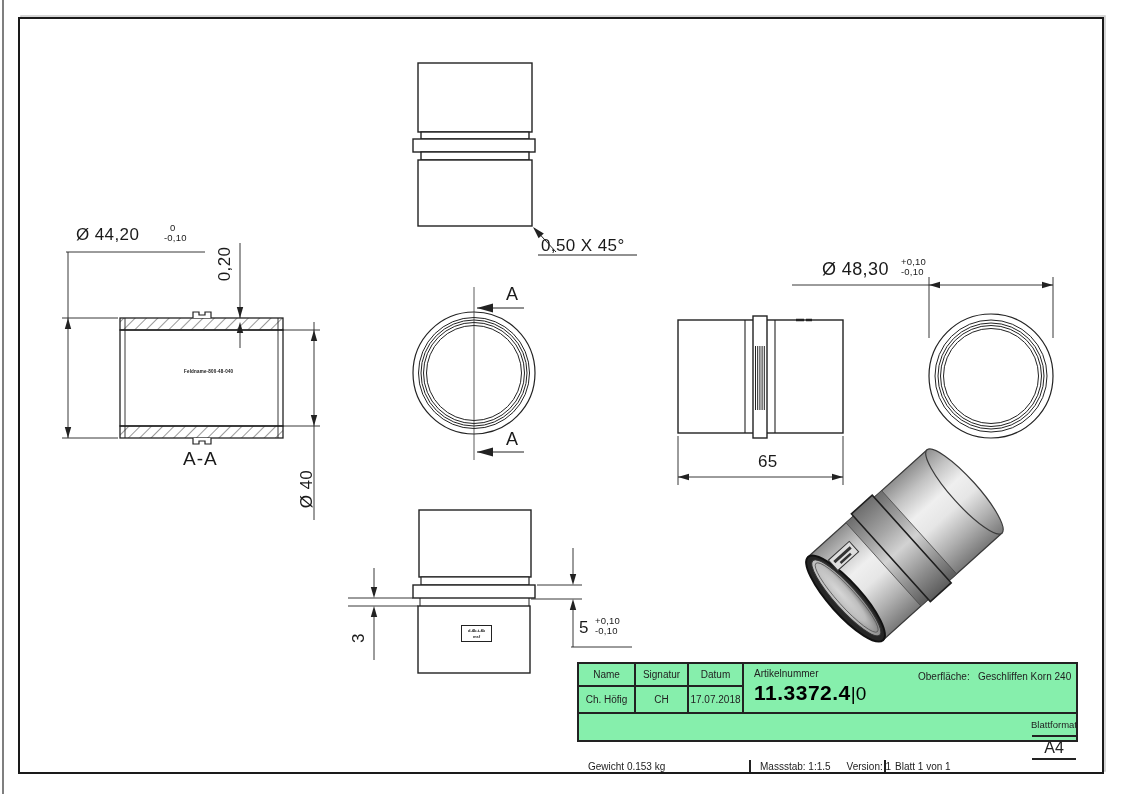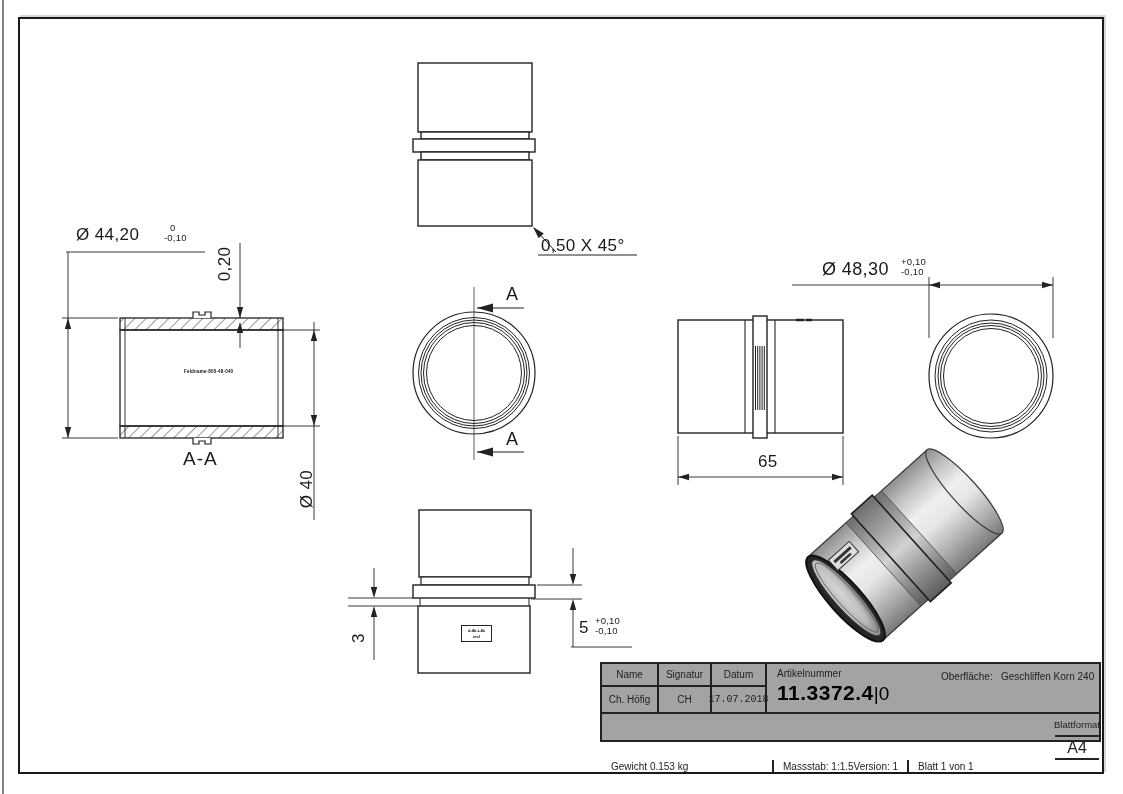--- a/index.html
+++ b/index.html
@@ -10,22 +10,22 @@
   .dim-lg{font-size:18px;}
   .tol{position:absolute;font-size:9.5px;line-height:1.1;letter-spacing:.2px;color:#1a1a1a;}
   .tol span{display:block;}
   .rot{transform:rotate(-90deg);transform-origin:50% 50%;display:flex;align-items:center;justify-content:center;}
   .viewlabel{position:absolute;font-size:19px;letter-spacing:1px;color:#1a1a1a;}
   .seclabel{position:absolute;font-size:18px;color:#1a1a1a;}
   .engrave{position:absolute;font-size:4.5px;font-weight:bold;color:#111;letter-spacing:.2px;white-space:nowrap;}
   .plate{position:absolute;left:461px;top:625px;width:31px;height:17px;border:1px solid #222;
          font-size:4px;font-weight:bold;line-height:1.5;text-align:center;color:#111;box-sizing:border-box;padding-top:2px;}
   
-  #titleblock{position:absolute;left:600px;top:662px;width:501px;height:80px;border:2px solid #222;
-              box-sizing:border-box;background:#a3a3a3;font-size:10px;color:#222;}
+  #titleblock{position:absolute;left:577px;top:662px;width:501px;height:80px;border:2px solid #222;
+              box-sizing:border-box;background:#86efac;font-size:10px;color:#222;}
   .cell{position:absolute;box-sizing:border-box;display:flex;align-items:center;justify-content:center;white-space:nowrap;}
   .cell.left{justify-content:flex-start;padding-left:9px;}
   .br{border-right:2px solid #222;}
   .bb{border-bottom:2px solid #222;}
   .artnum{position:absolute;left:10px;top:17px;font-size:21px;font-weight:bold;letter-spacing:.5px;color:#000;}
   .artnum .suffix{font-weight:400;font-size:19px;letter-spacing:0;}
   .small-label{position:absolute;font-size:10px;color:#222;white-space:nowrap;}
 </style>
 </head>
 <body>
@@ -248,35 +248,35 @@
   <div>d-4b-t-4b</div>
   <div>msf</div>
 </div>
 
 <div id="titleblock">
   <div class="cell br bb" style="left:0;top:0;width:57px;height:23px;">Name</div>
   <div class="cell br bb" style="left:57px;top:0;width:53px;height:23px;">Signatur</div>
   <div class="cell br bb" style="left:110px;top:0;width:55px;height:23px;">Datum</div>
   <div class="cell br bb" style="left:0;top:23px;width:57px;height:27px;">Ch. Höfig</div>
   <div class="cell br bb" style="left:57px;top:23px;width:53px;height:27px;">CH</div>
-  <div class="cell br bb" style="left:110px;top:23px;width:55px;height:27px;font-family:Liberation Mono, monospace;">17.07.2018</div>
+  <div class="cell br bb" style="left:110px;top:23px;width:55px;height:27px;">17.07.2018</div>
 
   <div class="cell bb" style="left:165px;top:0;width:332px;height:50px;display:block;position:absolute;padding-left:41px;">
     <span class="small-label" style="left:10px;top:4px;">Artikelnummer</span>
     <span class="small-label" style="left:174px;top:7px;">Oberfläche:</span>
     <span class="small-label" style="left:234px;top:7px;">Geschliffen Korn 240</span>
     <span class="artnum">
       <span>11.3372.4</span><span class="suffix">|0</span>
     </span>
   </div>
 
   <div class="cell bb" style="left:453px;top:50px;width:44px;height:23px;font-size:9.5px;">Blattformat</div>
   <div class="cell bb" style="left:453px;top:73px;width:44px;height:23px;font-size:16px;">A4</div>
 
   <div class="cell br left" style="left:0;top:96px;width:172px;height:12px;">Gewicht 0.153 kg</div>
   <div class="cell br left" style="left:172px;top:96px;width:135px;height:12px;">
     <span>Massstab: 1:1.5</span>
-    <span style="">Version: 1</span>
+    <span style="margin-left:16px;">Version: 1</span>
   </div>
   <div class="cell left" style="left:307px;top:96px;width:190px;height:12px;">Blatt 1 von 1</div>
 </div>
 
 </div>
 
 </body></html>

